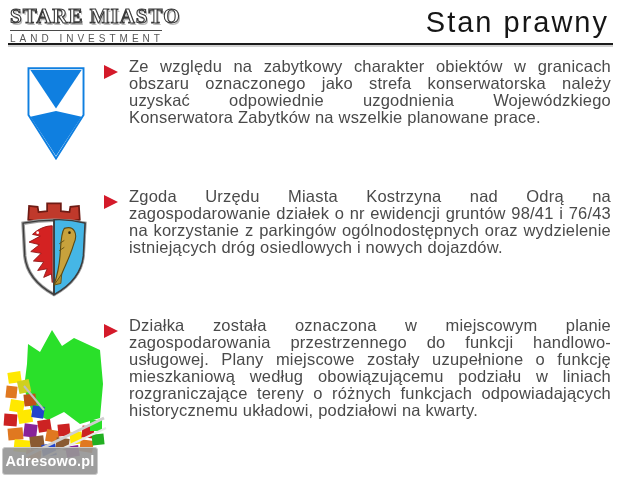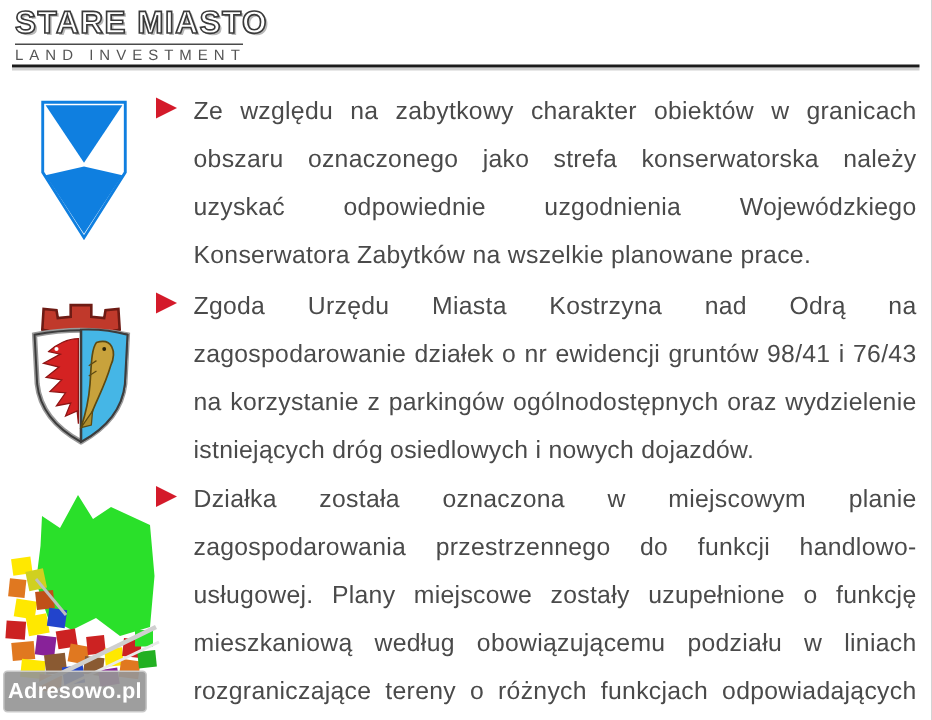--- a/index.html
+++ b/index.html
@@ -11,20 +11,21 @@
   }
 
   
   .logo { position:absolute; left:10px; top:4px; width:152px; }
   .logo-main {
     font-size:21px; font-weight:700; letter-spacing:1px; color:#ffffff;
     -webkit-text-stroke:1.1px #3a3a3a;
     text-shadow:1.5px 1.5px 0 #b9b9b9;
     padding-bottom:1px; border-bottom:1.5px solid #4a4a4a;
     white-space:nowrap;
+    font-family:Liberation Serif, serif;
   }
   .logo-sub {
     margin-top:2px; text-align:center;
     font-size:10px; letter-spacing:4px; color:#555; font-weight:400;
     white-space:nowrap;
   }
   .page-title {
     position:absolute; right:12px; top:6px; width:400px;
     text-align:right; font-size:29px; color:#161616;
     letter-spacing:2px; font-weight:400;
@@ -41,21 +42,21 @@
   .row2 { top:188px; }
   .row3 { top:317px; }
   .bullet-tri {
     position:absolute; left:104px; top:7px; width:0; height:0;
     border-left:14px solid #d41a2a;
     border-top:7px solid transparent;
     border-bottom:7px solid transparent;
   }
   .btext {
     position:absolute; left:129px; width:482px;
-    font-size:16.5px; line-height:32px; color:#4a4a4a;
+    font-size:16.5px; line-height:17px; color:#4a4a4a;
     text-align:justify; text-justify:inter-word; letter-spacing:0.2px;
   }
   .icon-box { position:absolute; }
   .icon-shield { left:24px; top:4px; width:64px; height:102px; }
   .icon-arms  { left:11px; top:3px; width:86px; height:116px; }
   .icon-map   { left:0px;  top:5px; width:108px; height:144px; }
 
   
   .watermark {
     position:absolute; left:2px; top:447px; width:94px; height:26px;
@@ -68,20 +69,21 @@
 </style>
 </head>
 <body>
 
 <div class="slide">
 
   <div class="logo">
     <div class="logo-main">STARE MIASTO</div>
     <div class="logo-sub">LAND INVESTMENT</div>
   </div>
+  <div class="page-title">Stan prawny</div>
   <div class="header-rule"></div>
 
   <div class="row row1">
     <div class="icon-box icon-shield">
       <svg viewBox="0 0 100 150" width="64" height="102">
         <polygon points="7,5 93,5 93,78 50,146 7,78" fill="#ffffff" stroke="#0f7fe0" stroke-width="3"></polygon>
         <polygon points="10,8 90,8 50,68" fill="#0f7fe0"></polygon>
         <polygon points="50,72 90,81 50,142 10,81" fill="#0f7fe0"></polygon>
       </svg>
     </div>

